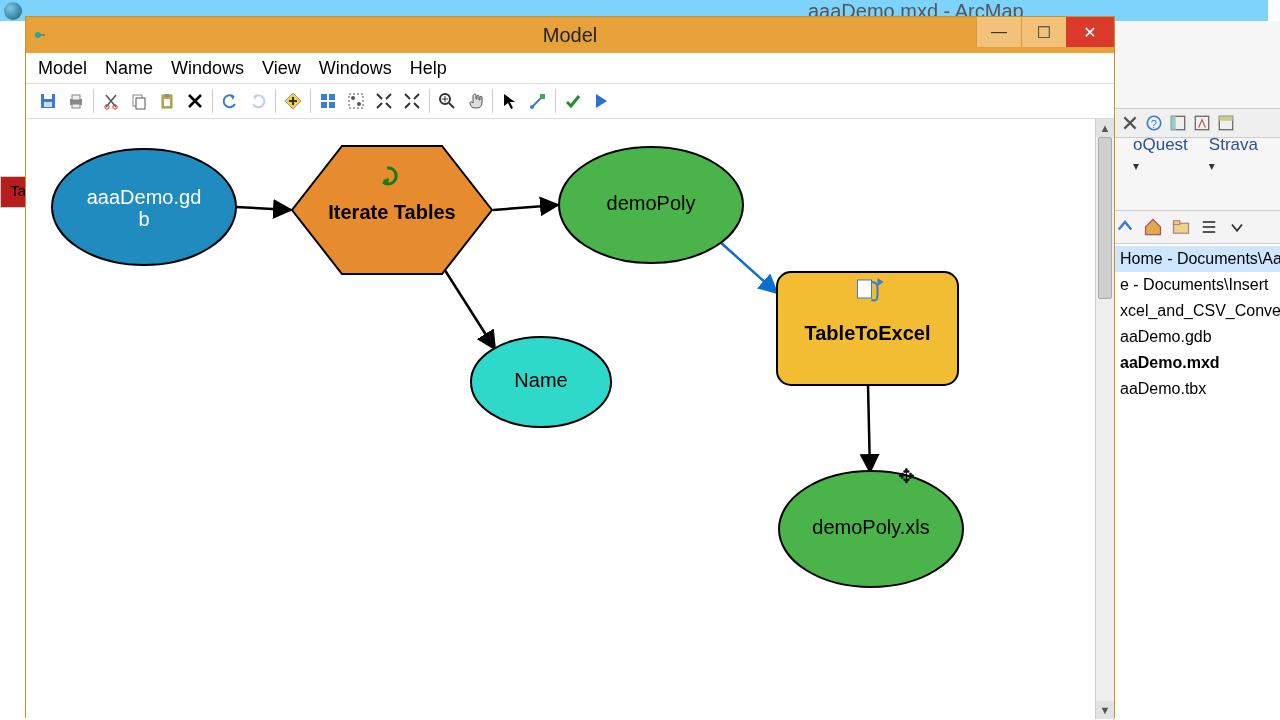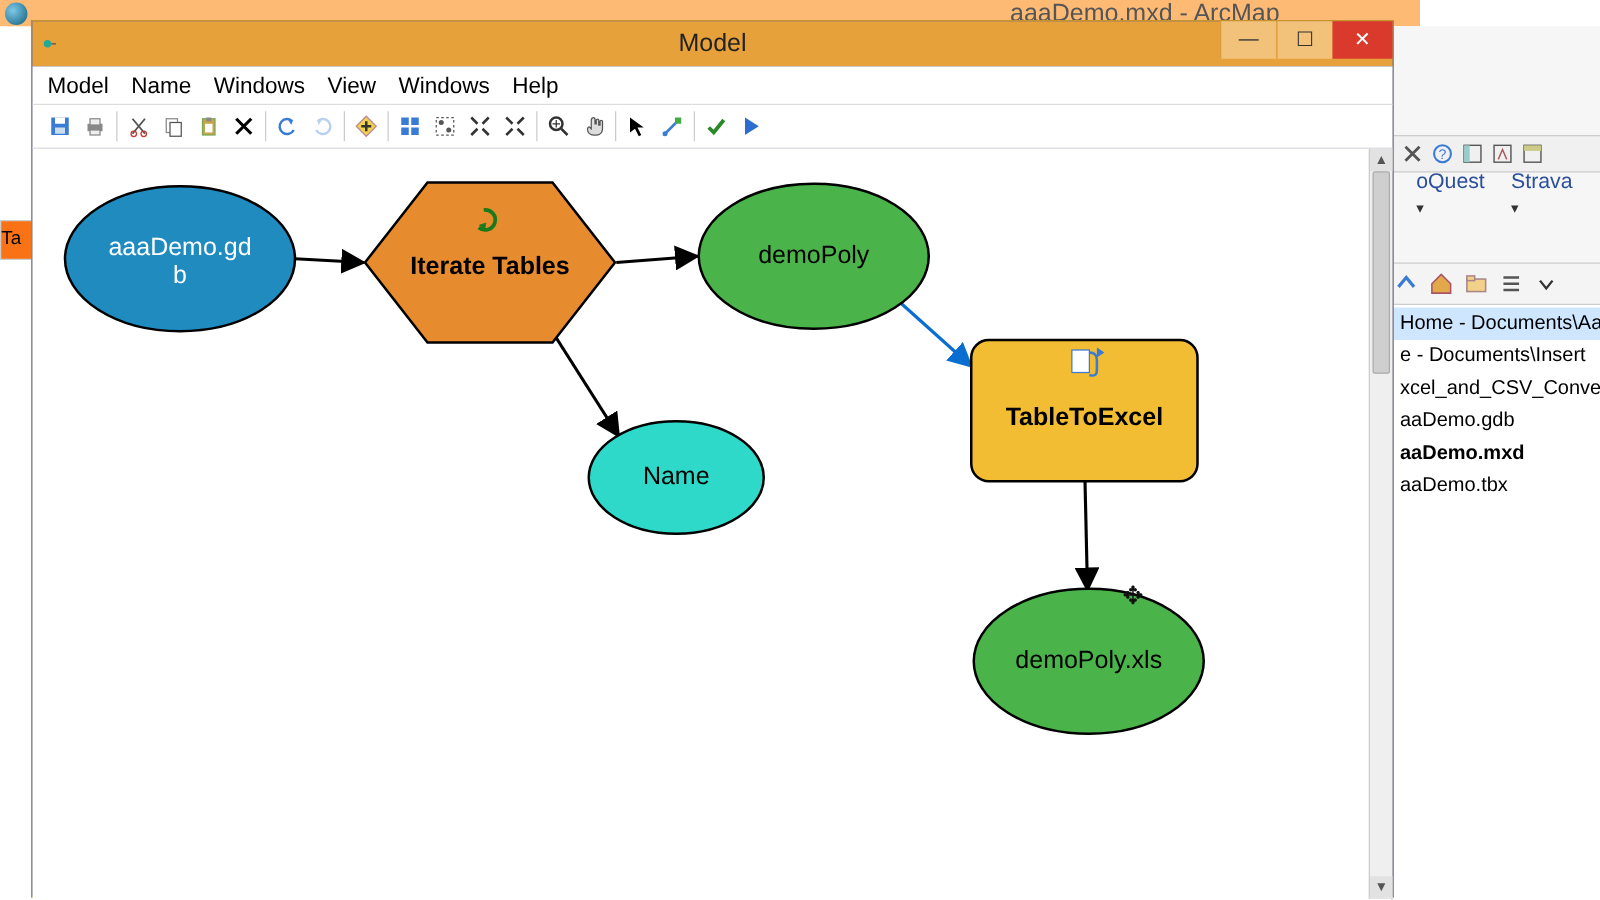--- a/index.html
+++ b/index.html
@@ -1,19 +1,19 @@
 <!DOCTYPE html>
 <html><head>
 <meta charset="utf-8">
 <style>
   html,body{margin:0;padding:0;width:1280px;height:720px;overflow:hidden;
     font-family:"Segoe UI",Tahoma,Arial,sans-serif;background:#fff;}
   
-  #bg-titlebar{position:absolute;left:0;top:0;width:1136px;height:21px;
-    background:#fdba74;}
+  #bg-titlebar{position:absolute;left:0;top:0;width:1268px;height:21px;
+    background:#7dd3fc;}
   #bg-title{position:absolute;left:808px;top:0;font-size:20px;color:#555;}
   #bg-appicon{position:absolute;left:4px;top:2px;width:18px;height:18px;
     border-radius:50%;background:radial-gradient(circle at 35% 35%,#7ec9e8,#0e5b7a);}
   
   #right-panel{position:absolute;left:1113px;top:21px;right:0;bottom:0;
     background:#f6f6f6;}
   #right-toolbar1{position:absolute;left:1113px;top:108px;right:0;height:28px;
     background:#f0f0f0;border-top:1px solid #ccc;border-bottom:1px solid #ccc;
     display:flex;align-items:center;gap:6px;padding-left:8px;font-size:13px;}
   #right-toolbar1 .tb-icon{width:18px;height:18px;display:inline-block;}
@@ -75,22 +75,22 @@
   .shape-label{font-size:20px;text-anchor:middle;dominant-baseline:middle;
     font-family:Arial,sans-serif;pointer-events:none;}
   .move-cursor{position:absolute;left:872px;top:345px;width:24px;height:24px;
     pointer-events:none;font-size:20px;color:#111;}
 
   
   svg{display:block;}
 
   
   #tab-stub{position:absolute;left:0;top:176px;width:25px;height:30px;
-    background:#f97316;border:1px solid #ccc;font-size:15px;line-height:28px;
-    text-align:left;}
+    background:#b91c1c;border:1px solid #ccc;font-size:15px;line-height:28px;
+    text-align:right;}
 </style>
 </head>
 <body>
 
 <div id="bg-titlebar">
   <div id="bg-appicon"></div>
   <div id="bg-title">aaaDemo.mxd - ArcMap</div>
 </div>
 
 <div id="tab-stub">Ta</div>

